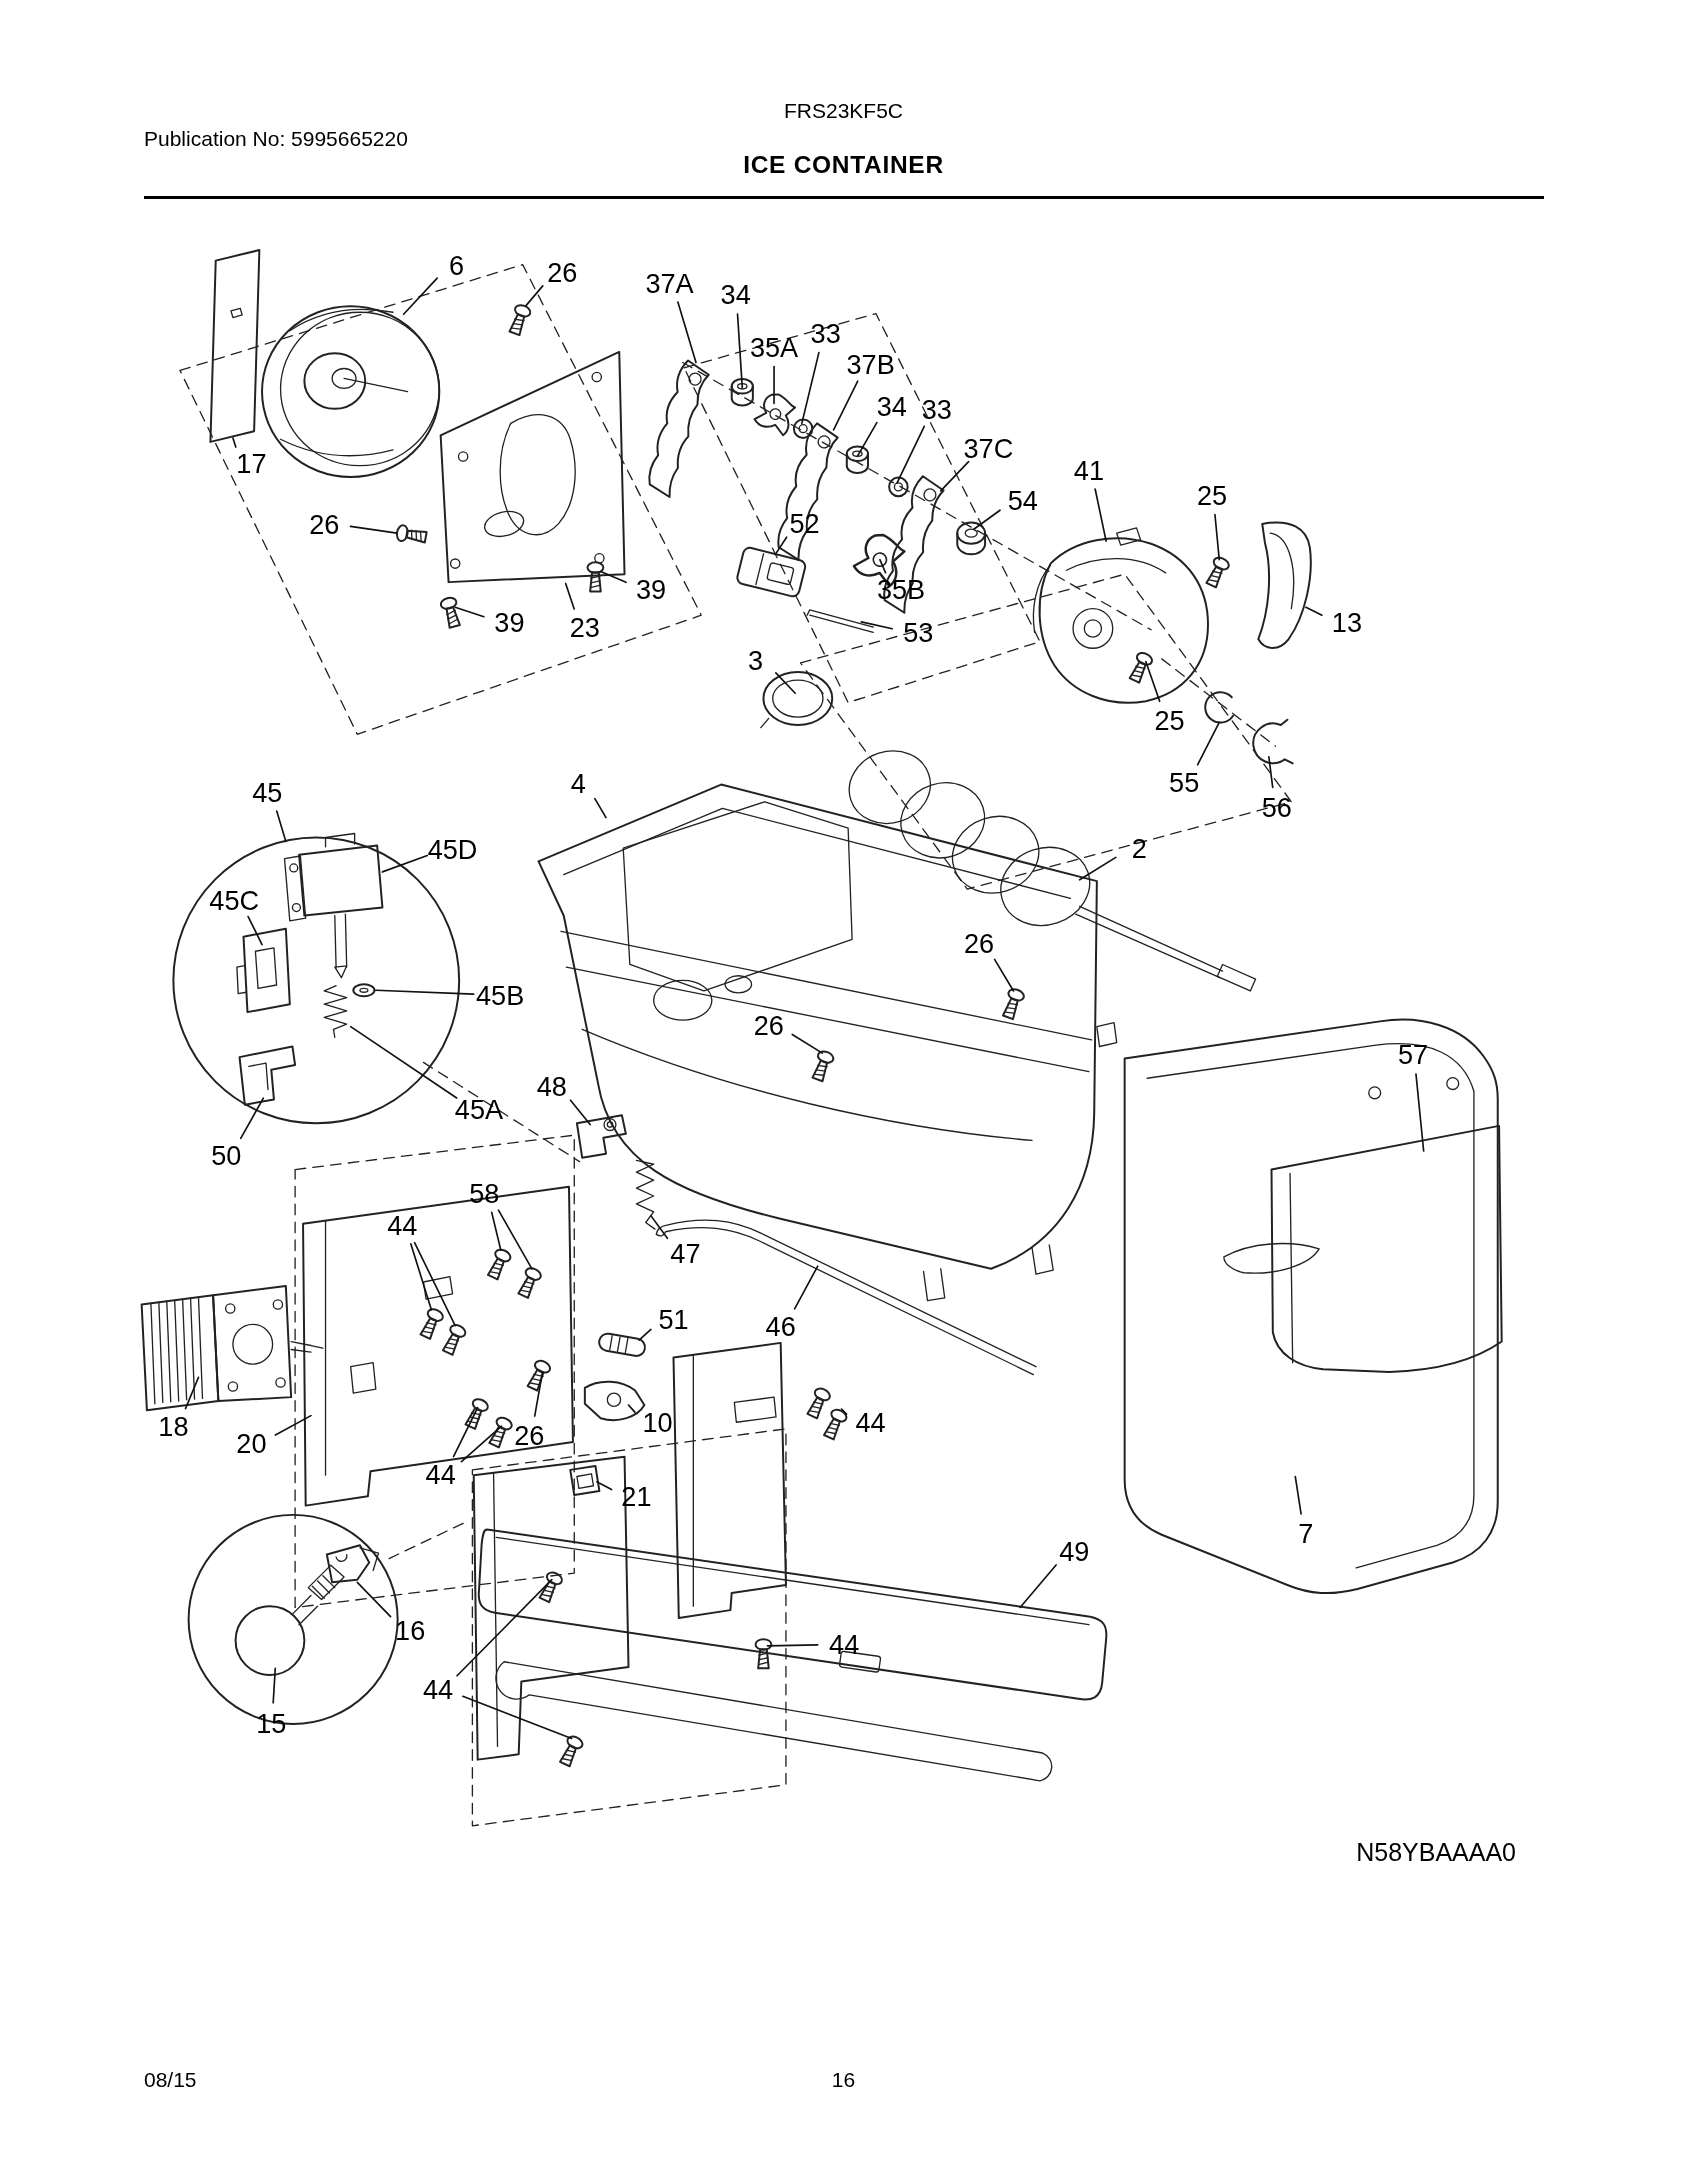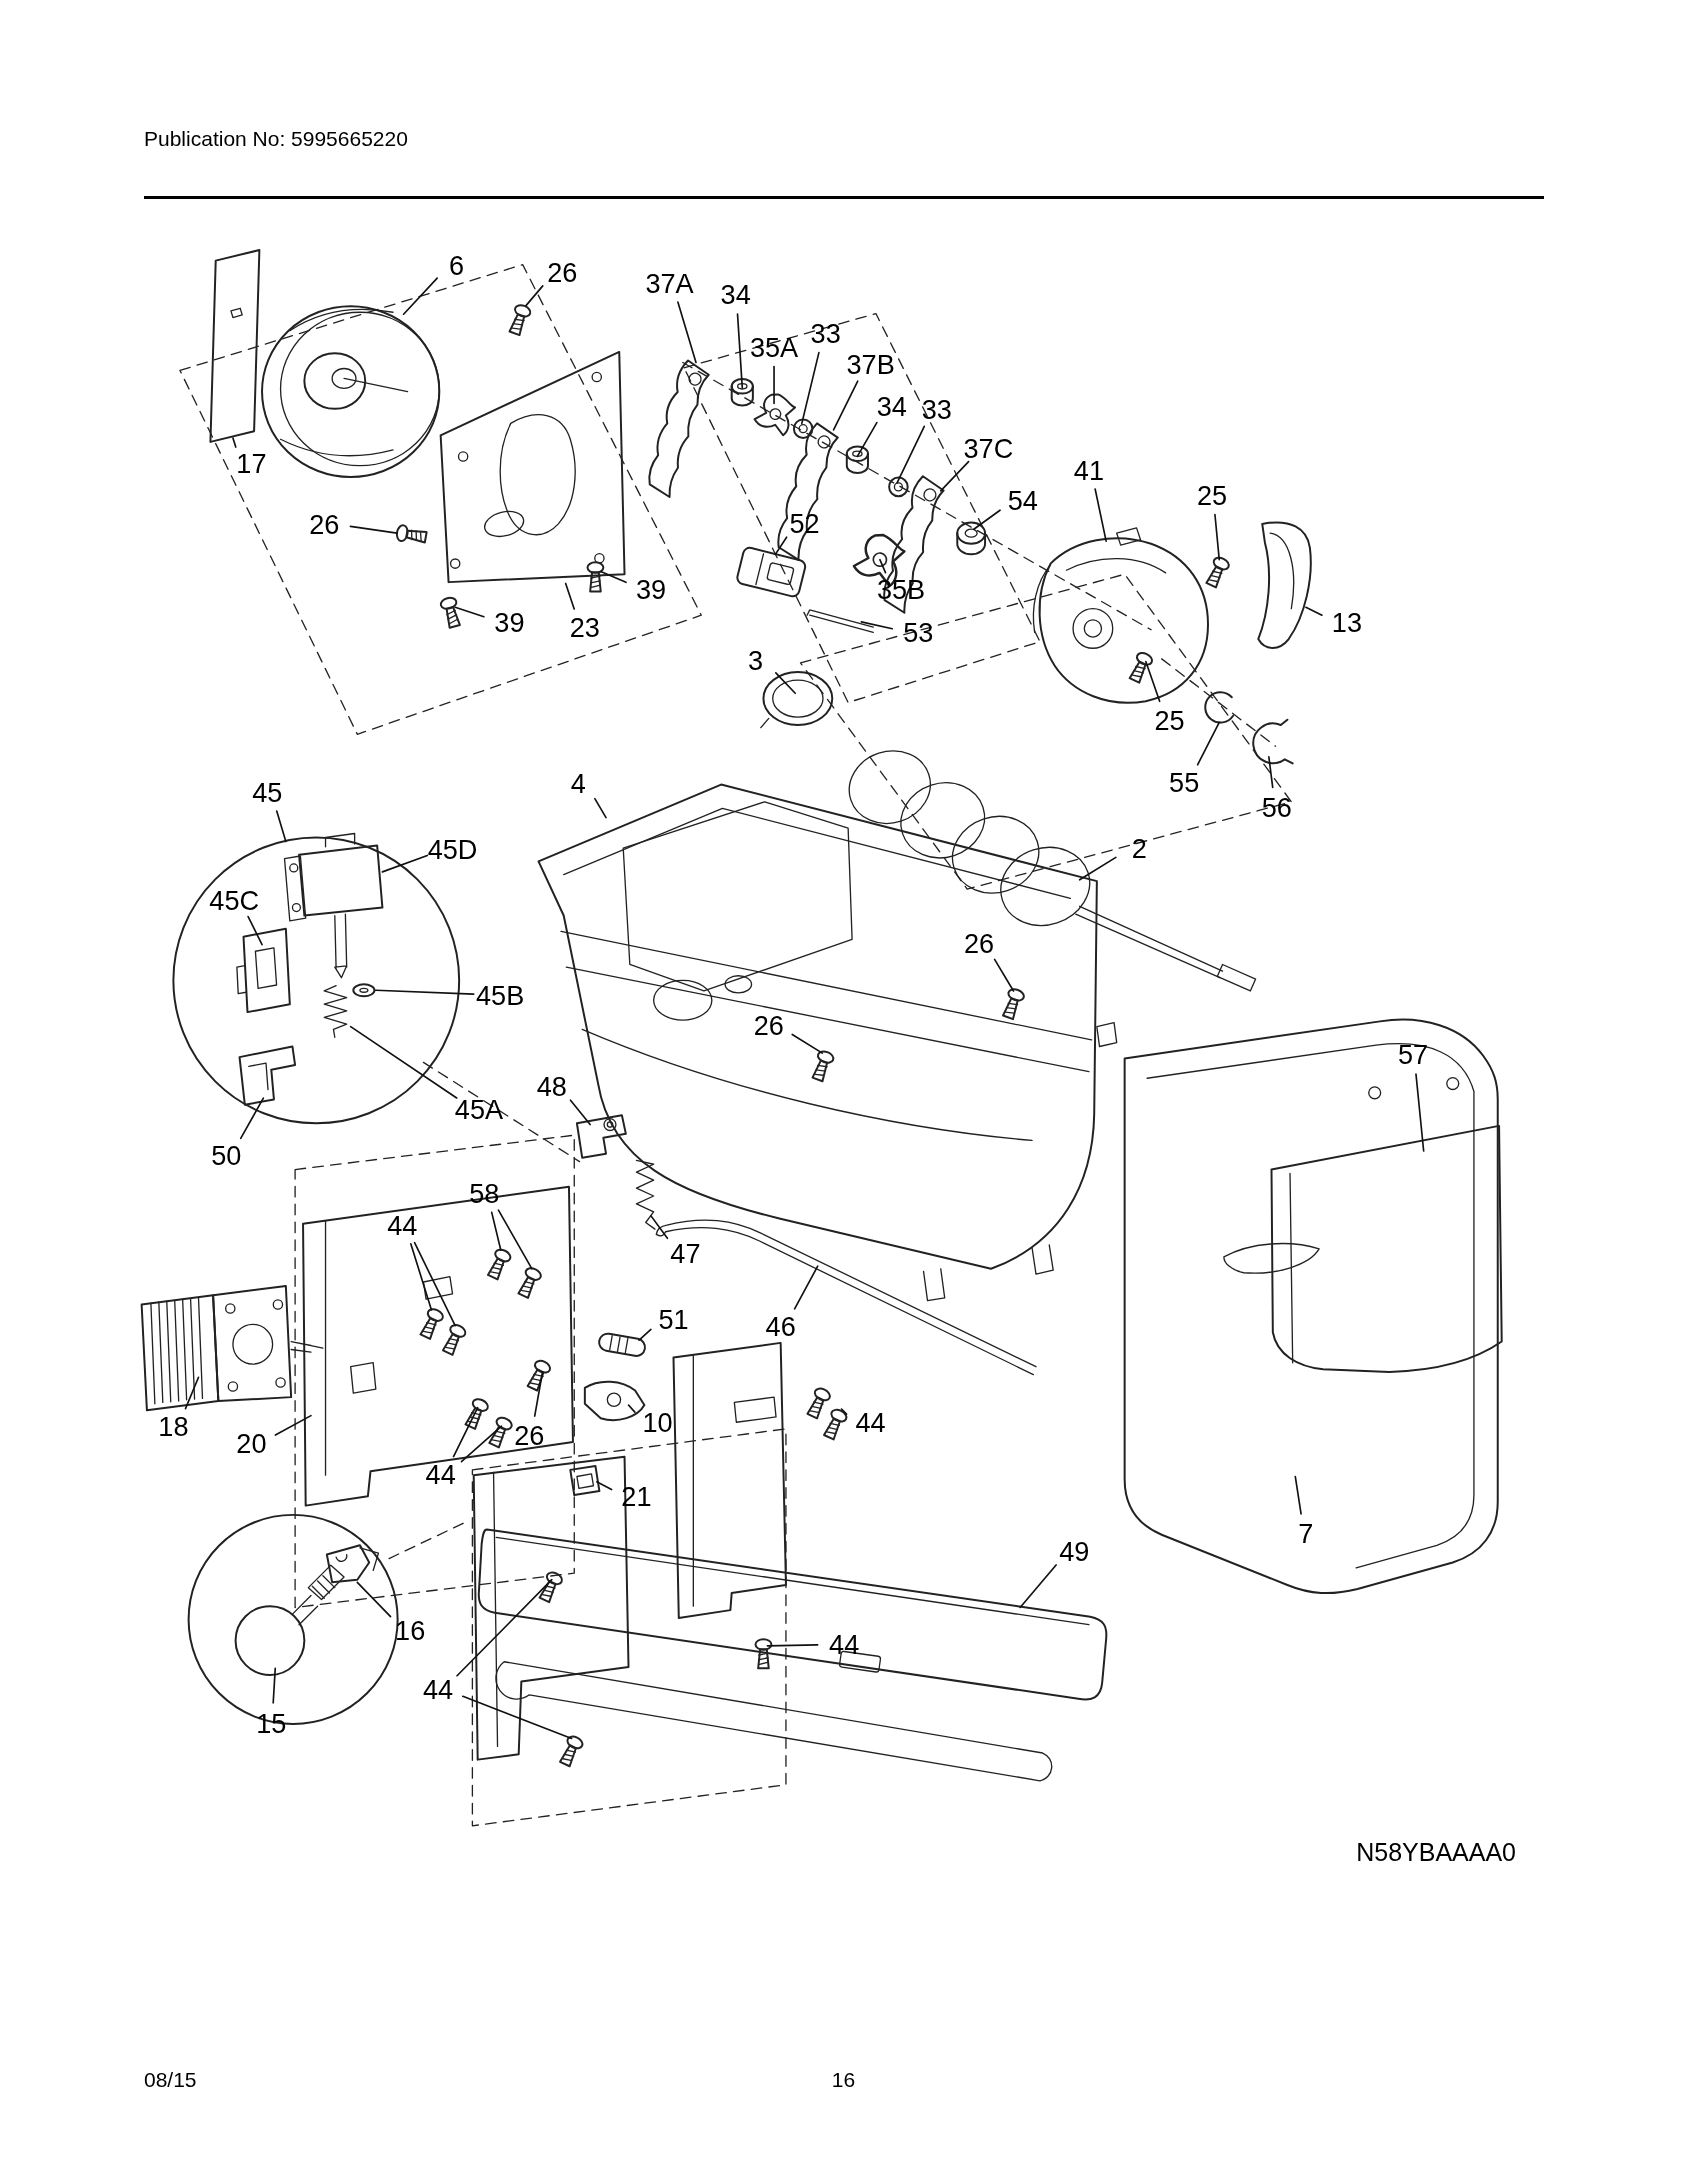--- a/index.html
+++ b/index.html
@@ -23,20 +23,22 @@
   #diagram-svg .leader{stroke:#111;stroke-width:2.5;stroke-dasharray:none;}
   #diagram-svg text.callout{fill:#000;stroke:none;font-family:"Liberation Sans",sans-serif;
         font-size:41px;text-anchor:middle;}
 </style>
 </head>
 <body>
 
 <div class="page">
 
   <div class="hdr-pub">Publication No: 5995665220</div>
+  <div class="hdr-model">FRS23KF5C</div>
+  <div class="hdr-title">ICE CONTAINER</div>
   <div class="hdr-rule"></div>
 
   <svg id="diagram-svg" viewBox="0 0 2550 3300">
     <defs>
       <g id="screw">
         <ellipse cx="0" cy="0" rx="12" ry="8"></ellipse>
         <path d="M-5 7 L-8 36 L8 36 L5 7 Z"></path>
         <path class="thin" d="M-7 16 L7 13 M-7 23 L7 20 M-6 30 L6 27"></path>
       </g>
     </defs>

